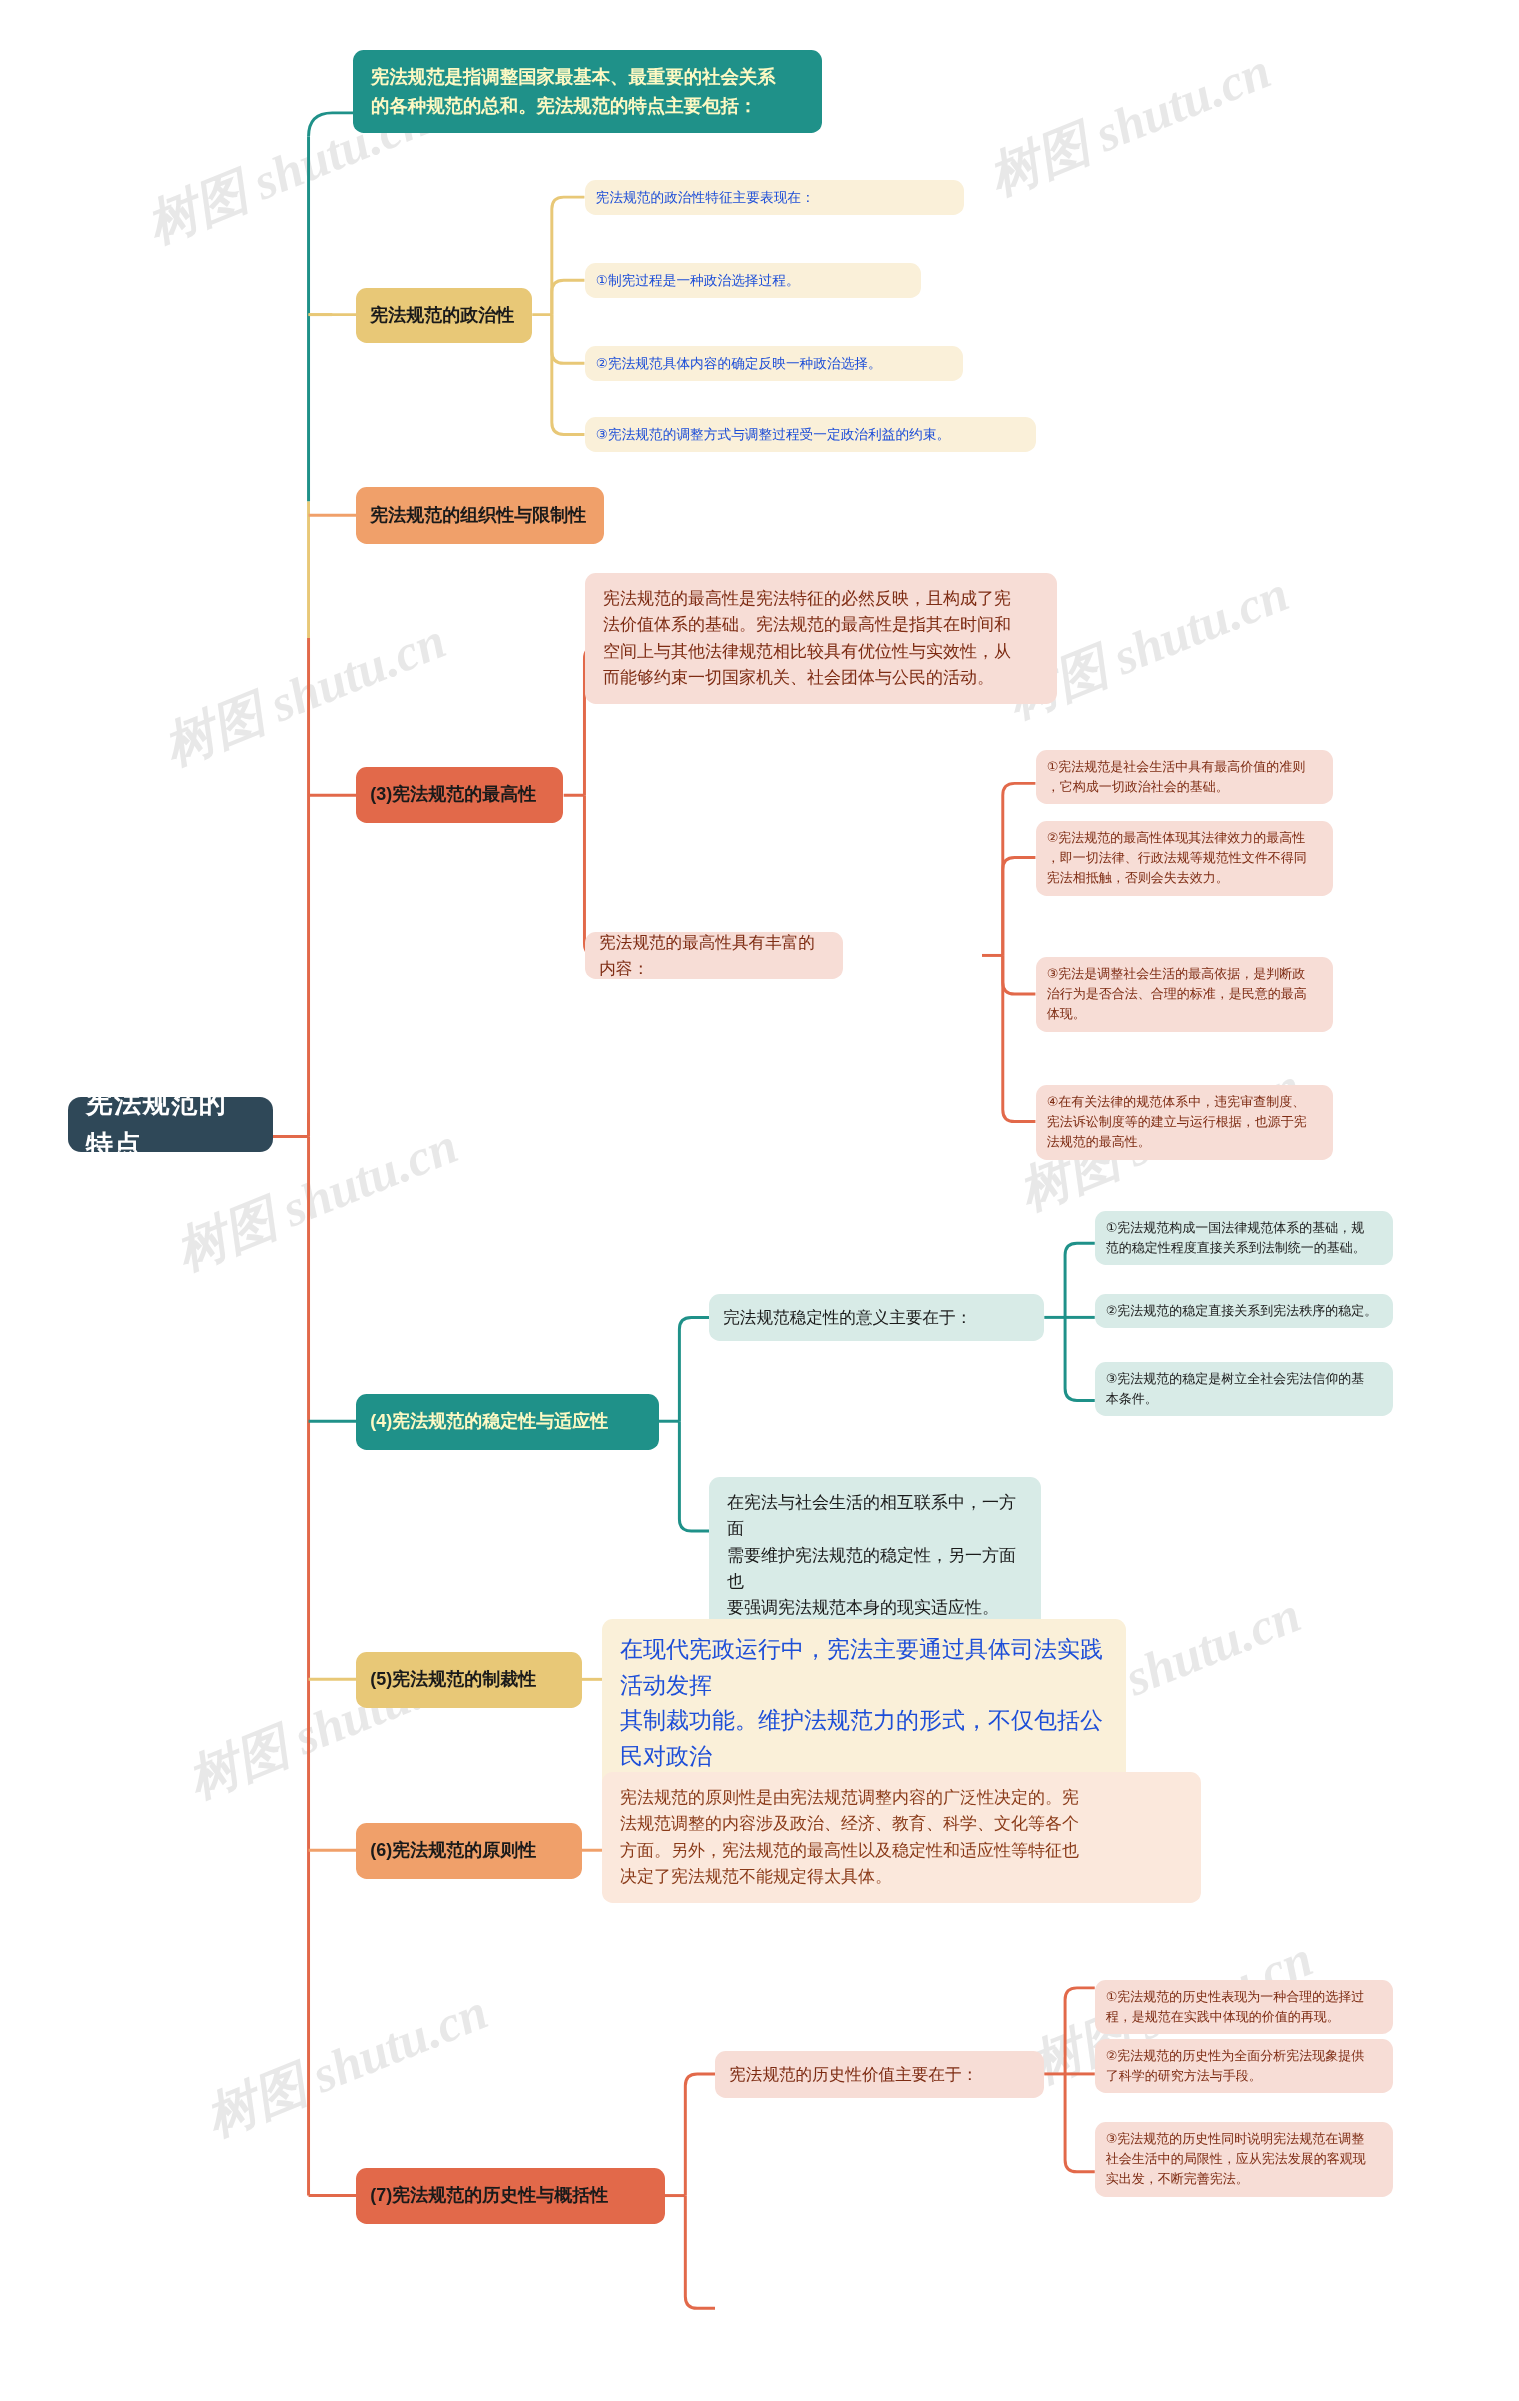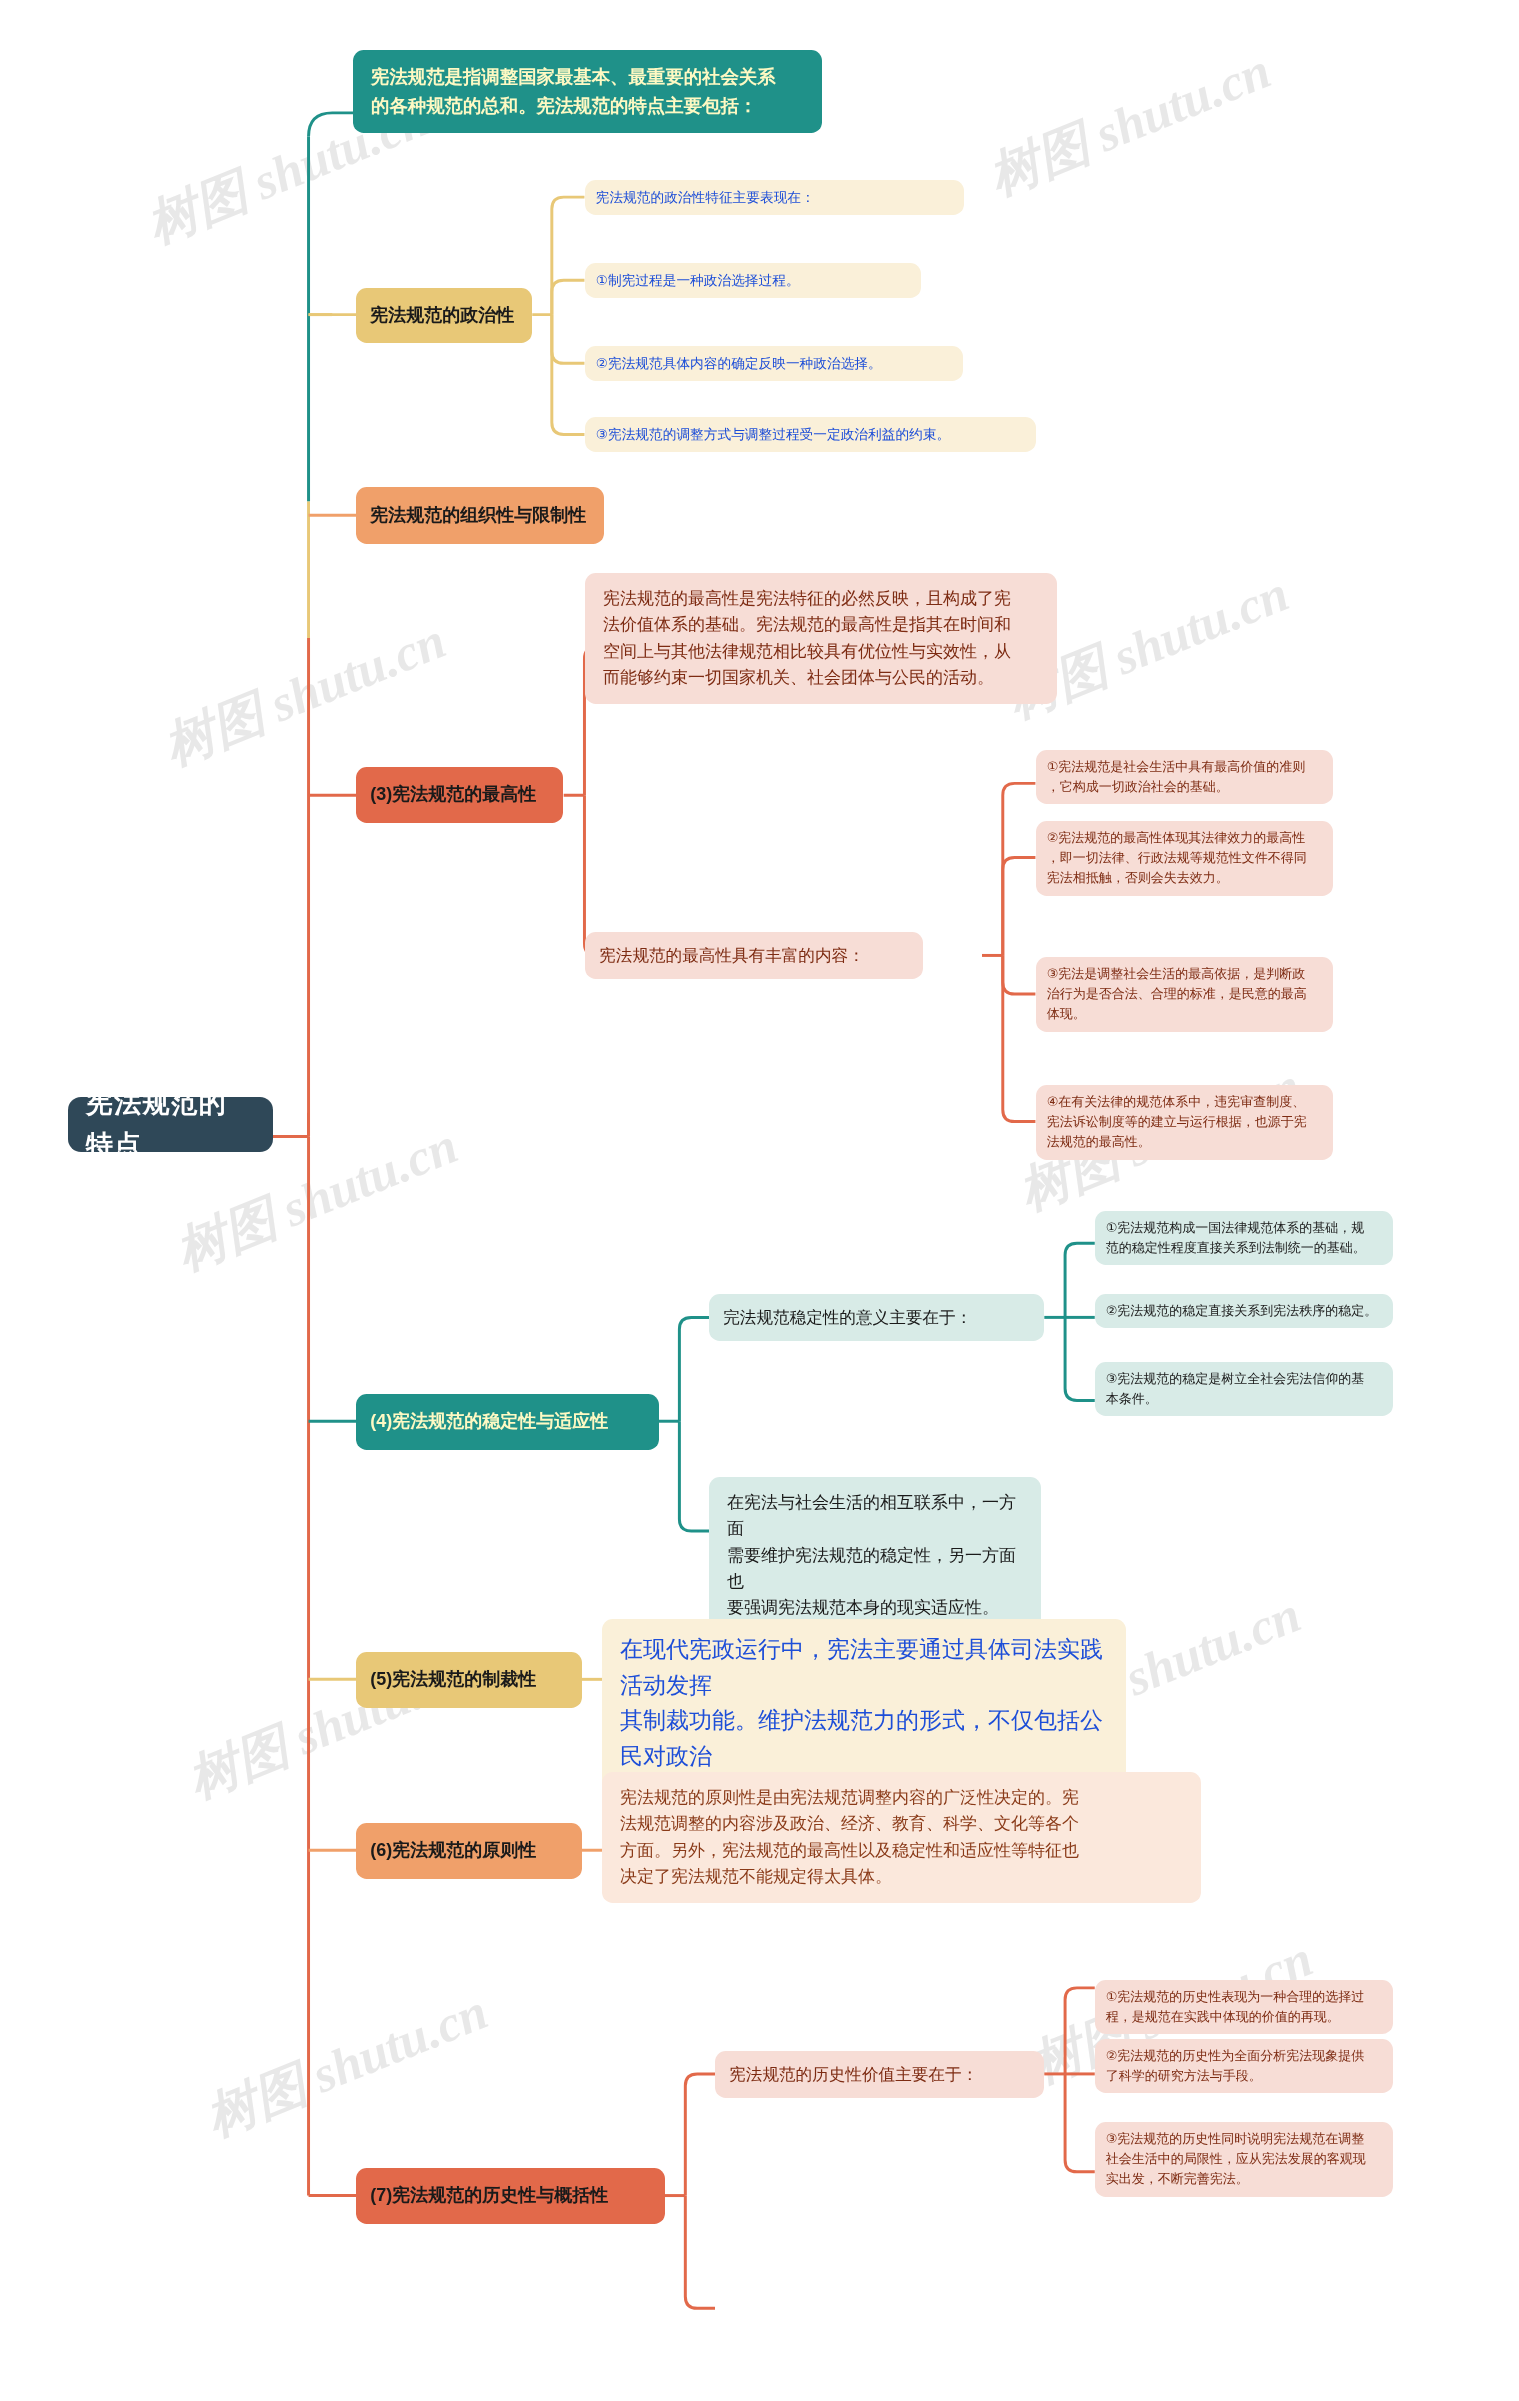--- a/index.html
+++ b/index.html
@@ -149,21 +149,21 @@
 
   <div class="node n-orange pad-md" style="left:356px;top:487px;width:248px;height:57px;font-size:18px;">宪法规范的组织性与限制性</div>
 
   <div class="node n-red pad-md" style="left:356px;top:767px;width:207px;height:56px;font-size:18px;">(3)宪法规范的最高性</div>
 
   <div class="node n-redsoft pad-lg" style="left:585px;top:573px;width:472px;font-size:17px;">宪法规范的最高性是宪法特征的必然反映，且构成了宪
 法价值体系的基础。宪法规范的最高性是指其在时间和
 空间上与其他法律规范相比较具有优位性与实效性，从
 而能够约束一切国家机关、社会团体与公民的活动。</div>
 
-  <div class="node n-redsoft pad-md" style="left:585px;top:932px;width:338px;height:47px;font-size:16.6px;">宪法规范的最高性具有丰富的内容：</div>
+  <div class="node n-redsoft pad-md" style="left:585px;top:932px;width:258px;height:47px;font-size:16.6px;">宪法规范的最高性具有丰富的内容：</div>
 
   <div class="node n-redsoft pad-sm" style="left:1036px;top:750px;width:297px;font-size:13px;">①宪法规范是社会生活中具有最高价值的准则
 ，它构成一切政治社会的基础。</div>
   <div class="node n-redsoft pad-sm" style="left:1036px;top:821px;width:297px;font-size:13px;">②宪法规范的最高性体现其法律效力的最高性
 ，即一切法律、行政法规等规范性文件不得同
 宪法相抵触，否则会失去效力。</div>
   <div class="node n-redsoft pad-sm" style="left:1036px;top:957px;width:297px;font-size:13px;">③宪法是调整社会生活的最高依据，是判断政
 治行为是否合法、合理的标准，是民意的最高
 体现。</div>
   <div class="node n-redsoft pad-sm" style="left:1036px;top:1085px;width:297px;font-size:13px;">④在有关法律的规范体系中，违宪审查制度、

